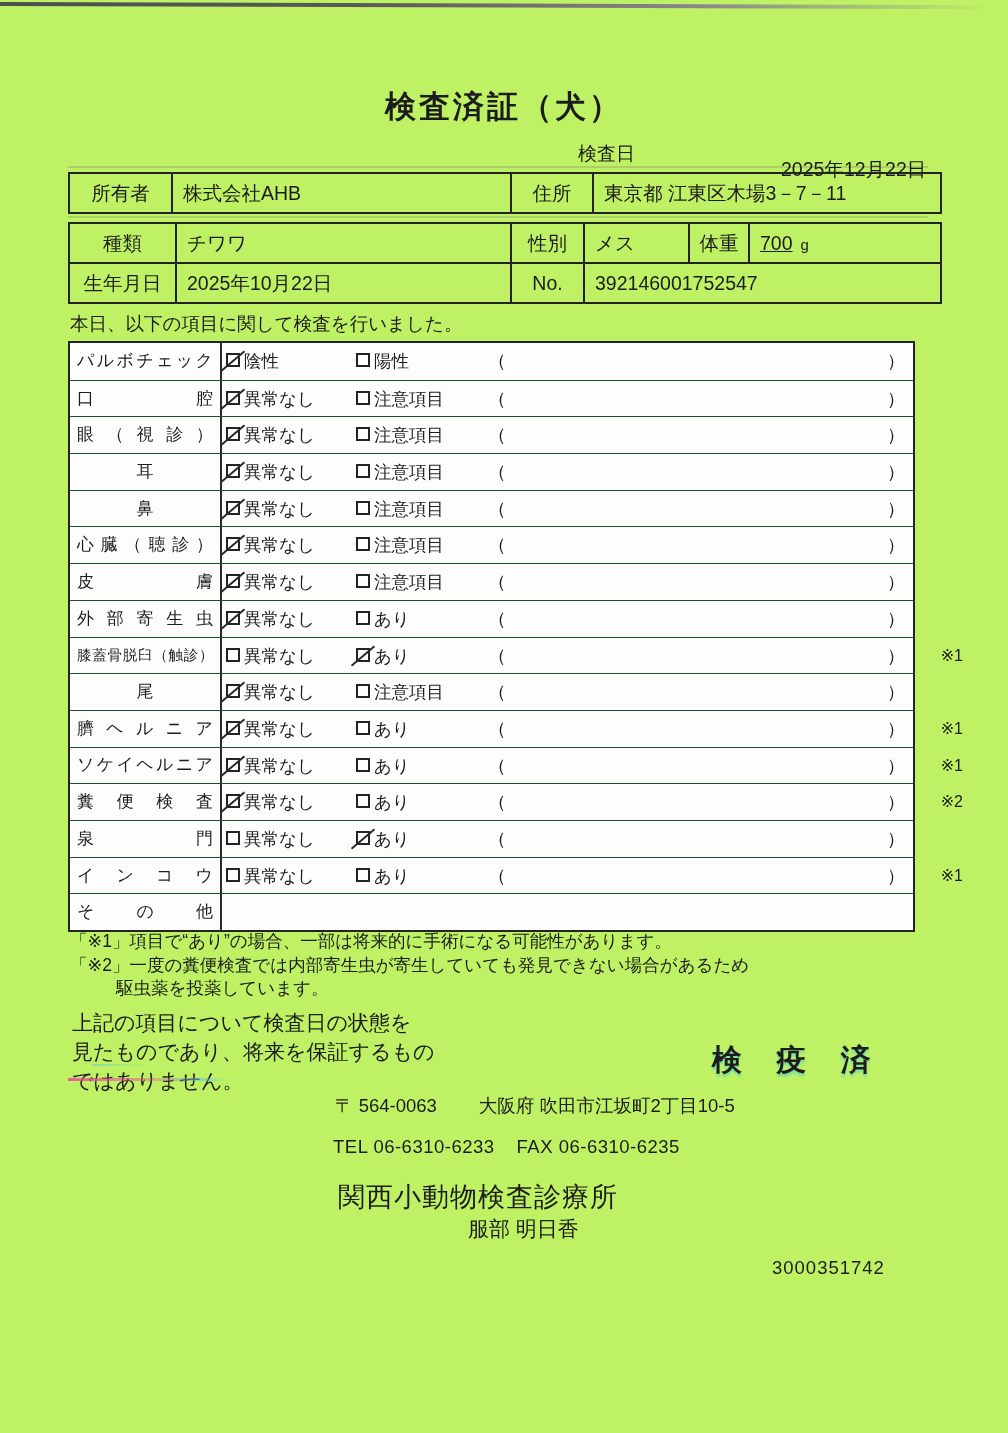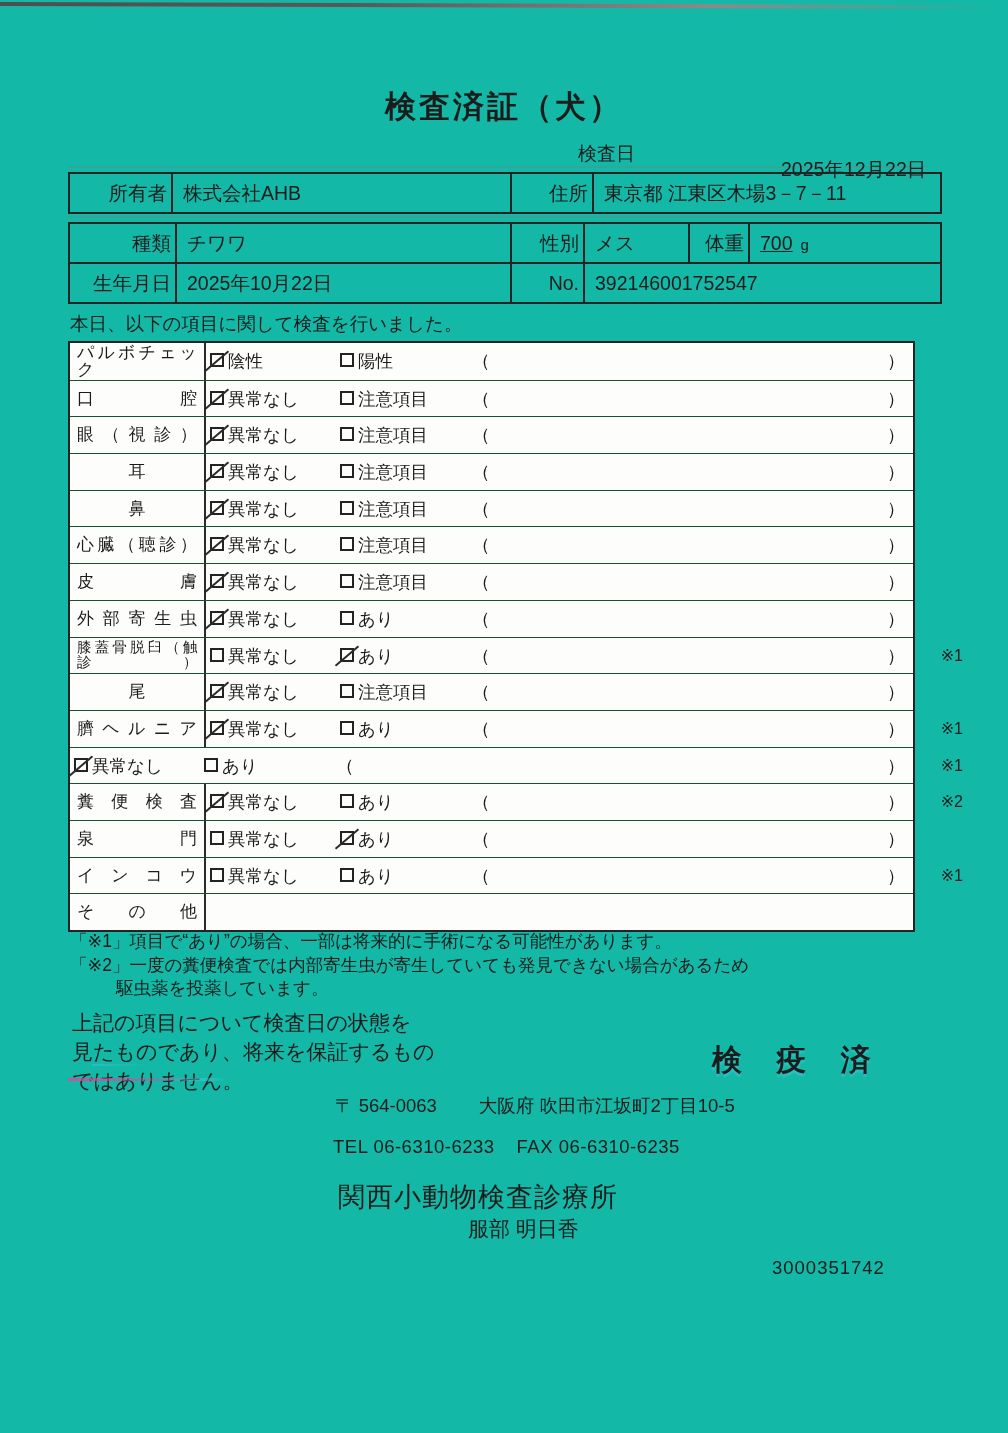--- a/index.html
+++ b/index.html
@@ -1,21 +1,21 @@
 <!DOCTYPE html>
 <html lang="ja"><head>
 <meta charset="utf-8">
 <style>
   html,body { margin:0; padding:0; }
   body { background:#e8e8e8; }
   .page {
     position:relative;
     width:1008px; height:1433px;
     margin:0 auto;
-    background:#14b8a6;
+    background:#bef264;
     font-family:"Liberation Sans","DejaVu Sans",sans-serif;
     color:#1c1c1c;
     overflow:hidden;
   }
   
   .scan-line {
     position:absolute; top:2px; left:-4px; width:1020px; height:4px;
     background:linear-gradient(to right,#4e4e4e 0%,#585858 35%,#8a8a8a 70%,rgba(140,140,140,0) 98%);
     transform:rotate(0.18deg); transform-origin:left center;
   }
@@ -27,36 +27,36 @@
     font-size:31px; font-weight:700; letter-spacing:3px;
   }
   .date-label { position:absolute; left:578px; top:141px; font-size:19px; font-weight:500;text-align:right; }
   .date-value { position:absolute; left:781px; top:156px; font-size:19.5px; font-weight:500; }
 
   table.meta { position:absolute; left:68px; border-collapse:collapse; table-layout:fixed; }
   table.meta td {
     border:2.4px solid #232323; font-size:19.5px; font-weight:500;
     padding:0 10px; height:40px; box-sizing:border-box; white-space:nowrap; overflow:hidden;
   }
-  table.meta td.lbl { text-align:right; padding:4px 4px; }
+  table.meta td.lbl { text-align:center; padding:4px 4px; }
   table.owner-tbl { top:172px; width:872px; }
   table.pet-tbl   { top:222px; width:872px; }
   td.weight-val { text-align:left; padding-right:14px;text-decoration:underline; }
   .weight-unit { font-size:15px; margin-left:8px; }
 
   .intro { position:absolute; left:70px; top:311px; margin:0; font-size:18.5px; font-weight:500; }
 
   .exam-table {
     position:absolute; left:68px; top:341px; width:847px;
     border:2.4px solid #232323; box-sizing:border-box; background:#fdfdfc;
   }
   .exam-row { position:relative; display:flex; height:36.7px; box-sizing:border-box; border-top:1px solid #14532d; }
   .exam-row:first-child { border-top:none; }
   .row-label-cell {
-    width:136px; box-sizing:border-box; border-right:2px solid #2a2a2a;
+    width:152px; box-sizing:border-box; border-right:2px solid #2a2a2a;
     padding:0 7px; display:flex; align-items:center;
   }
   .row-label { width:100%; font-size:17px; font-weight:500; line-height:1.05; }
   .row-label.justify { text-align:justify; text-align-last:justify; }
   .row-label.center  { text-align:center; text-align-last:center; }
   .row-label.small   { font-size:14.5px; letter-spacing:-0.5px; }
   .row-options { position:relative; flex:1; }
   .cb {
     position:absolute; top:10px; width:14px; height:14px;
     border:2px solid #232323; box-sizing:border-box; background:transparent;
@@ -309,20 +309,23 @@
         <span class="cb cb1 checked"></span>
         <span class="opt-label opt1">異常なし</span>
         <span class="cb cb2"></span>
         <span class="opt-label opt2">あり</span>
         <span class="paren paren-open">（</span>
         <span class="paren paren-close">）</span>
       </div>
       <span class="row-note">※1</span>
     </div>
       <div class="exam-row">
+      <div class="row-label-cell">
+        <span class="row-label justify">ソケイヘルニア</span>
+      </div>
       <div class="row-options">
         <span class="cb cb1 checked"></span>
         <span class="opt-label opt1">異常なし</span>
         <span class="cb cb2"></span>
         <span class="opt-label opt2">あり</span>
         <span class="paren paren-open">（</span>
         <span class="paren paren-close">）</span>
       </div>
       <span class="row-note">※1</span>
     </div>

